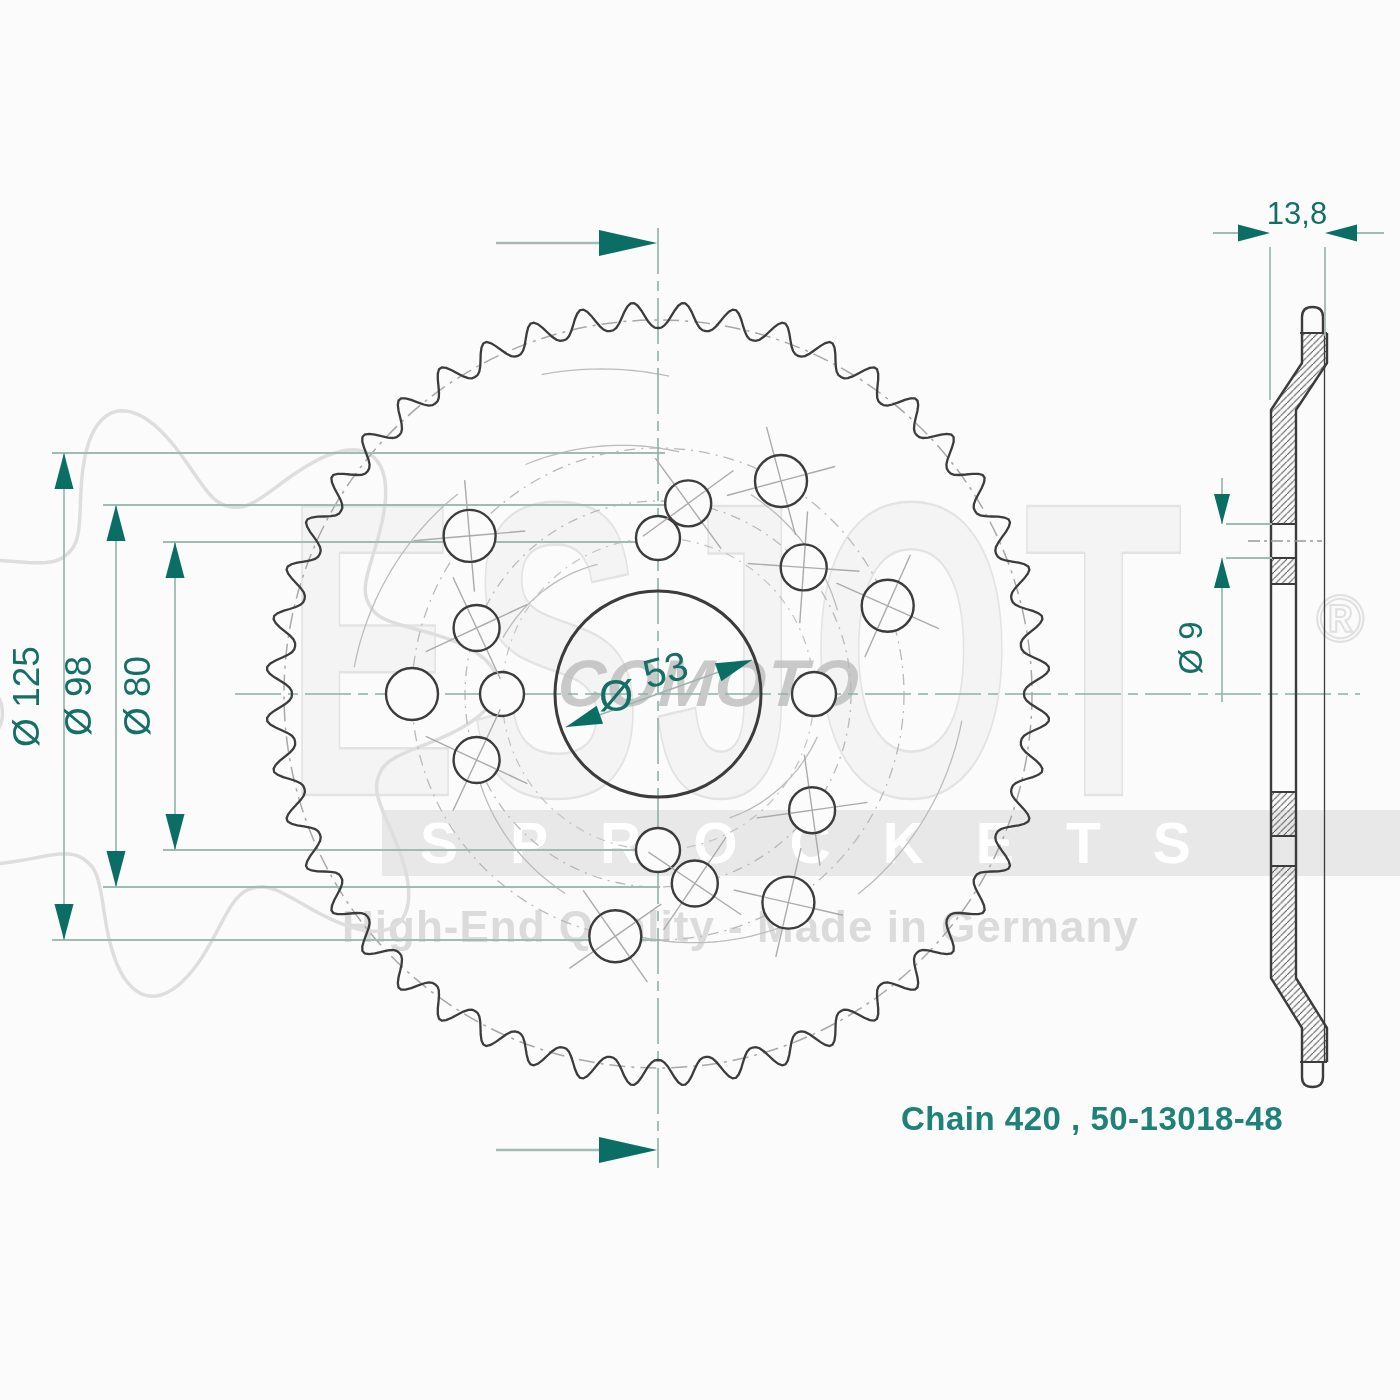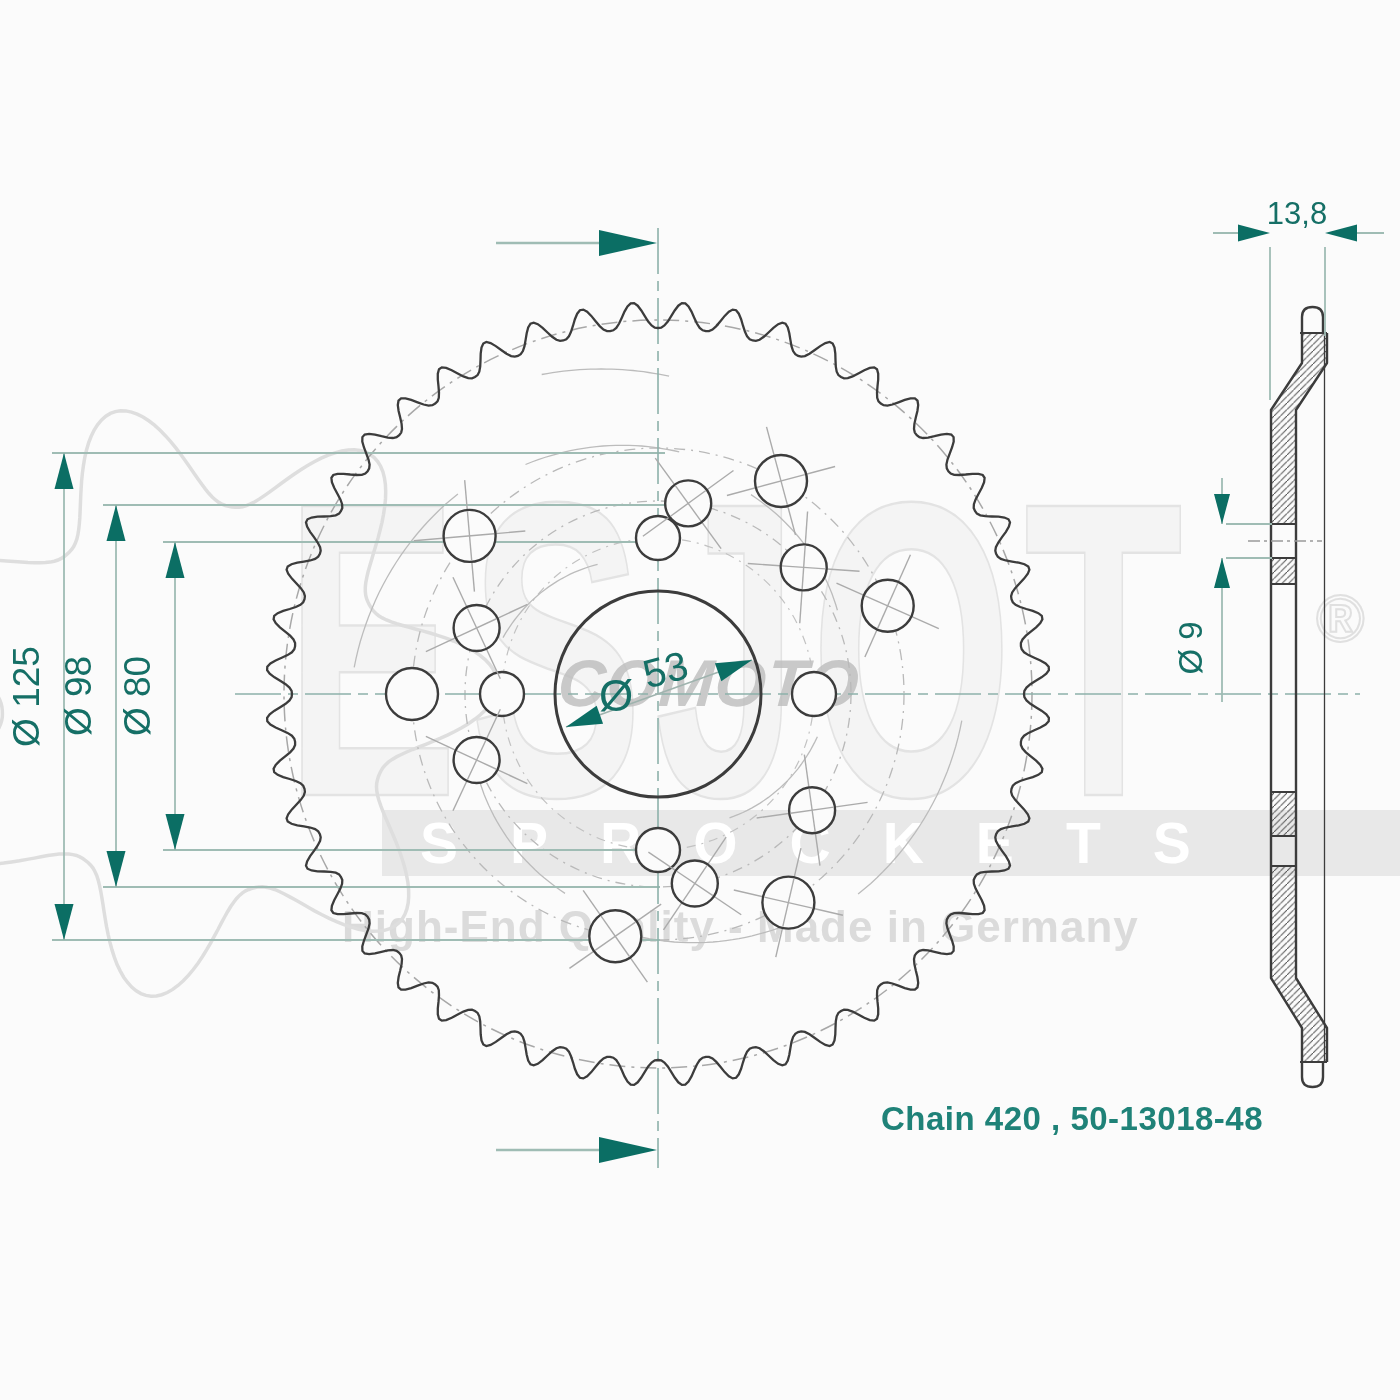--- a/index.html
+++ b/index.html
@@ -11,21 +11,21 @@
             transform:scaleX(0.62);transform-origin:50% 50%;white-space:nowrap;}
   .wm-reg{position:absolute;left:1316px;top:580px;font-size:66px;font-weight:bold;
           color:#fbfbfb;-webkit-text-stroke:2px #e0e0e0;}
   .wm-band{position:absolute;left:382px;top:810px;width:1018px;height:66px;background:#e8e8e8;}
   .wm-band-text{position:absolute;left:38px;top:0;line-height:66px;font-size:57px;font-weight:800;
             color:#ffffff;letter-spacing:52px;white-space:nowrap;}
   .wm-tagline{position:absolute;left:342px;top:902px;width:900px;font-size:44px;font-weight:600;
             color:#dbdbdb;letter-spacing:1px;white-space:nowrap;}
   .wm-shop{position:absolute;left:558px;top:645px;font-size:66px;font-weight:800;font-style:italic;
             color:#bdbdbd;opacity:.8;letter-spacing:1px;transform:skewX(-4deg);white-space:nowrap;}
-  .part-code{position:absolute;left:881px;top:1100px;font-size:33px;font-weight:600;
+  .part-code{position:absolute;left:901px;top:1100px;font-size:33px;font-weight:600;
             color:#1f8278;letter-spacing:.5px;white-space:nowrap;}
   svg.drawing{position:absolute;left:0;top:0;}
 </style>
 </head>
 <body>
 
 <div class="canvas">
   <div class="wm-brand">ESJOT</div>
   <div class="wm-reg">®</div>
   <div class="wm-band">

